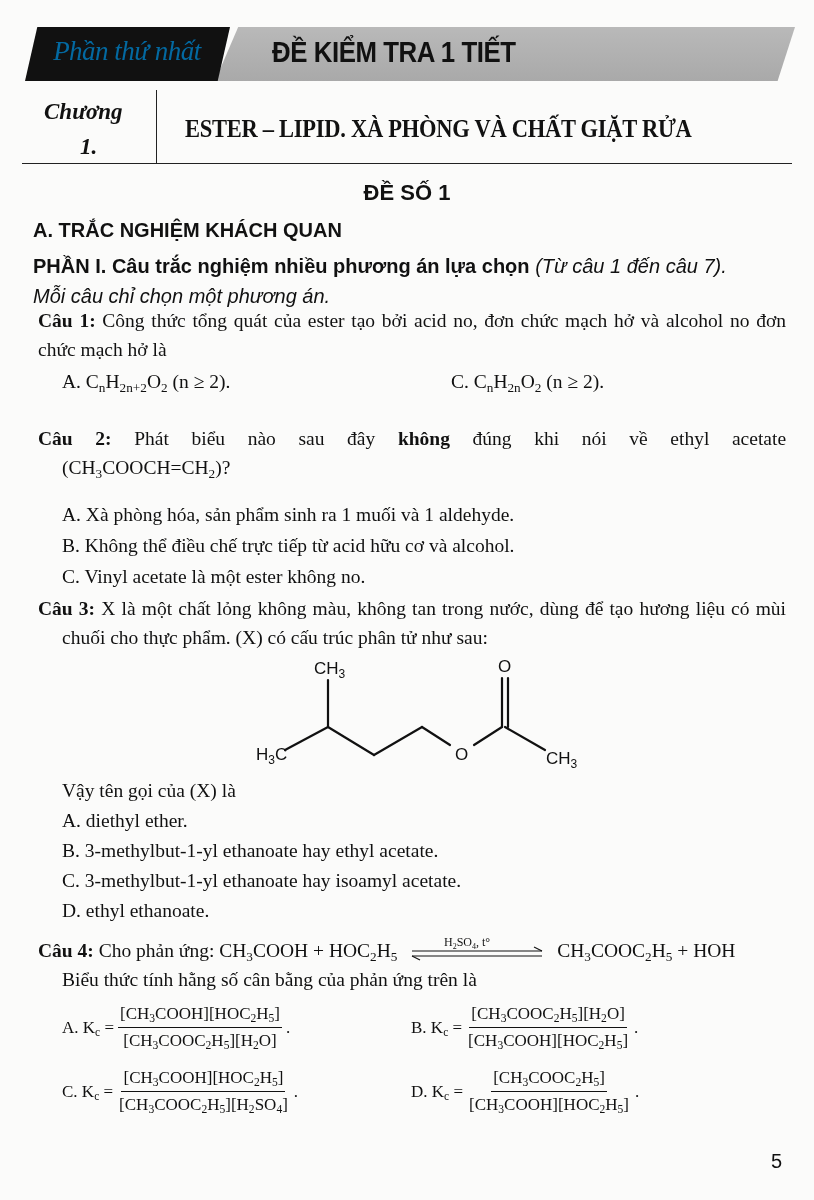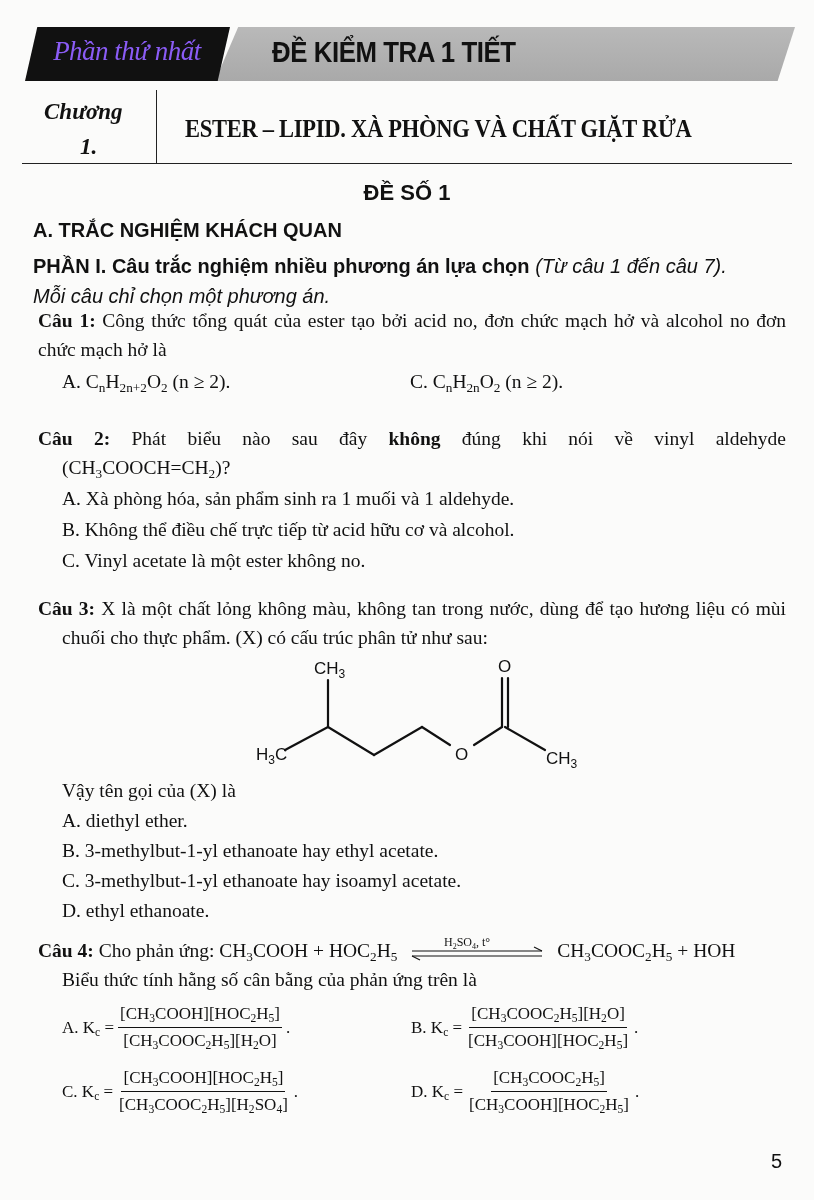--- a/index.html
+++ b/index.html
@@ -13,21 +13,21 @@
   #banner-gray {
     left:215px; top:27px; width:580px; height:54px;
     background:linear-gradient(180deg,#b9b9b9,#a9a9a9);
     clip-path:polygon(4% 0,100% 0,97% 100%,0 100%);
   }
   #banner-black {
     left:25px; top:27px; width:205px; height:54px; background:#111;
     clip-path:polygon(6% 0,100% 0,94% 100%,0 100%);
   }
   #part-label {
-    left:32px; top:36px; width:190px; color:#8b5cf6;
+    left:32px; top:36px; width:190px; color:#0369a1;
     font-family:"Liberation Serif", serif; font-style:italic;
     font-size:27px; letter-spacing:-0.5px; text-align:center;
   }
   #exam-title {
     left:272px; top:35px; font-family:"Liberation Sans", sans-serif;
     font-weight:bold; font-size:30px; letter-spacing:-0.5px; color:#111;
     transform:scaleX(0.86); transform-origin:left;
   }
   #chapter-box { left:22px; top:88px; width:770px; height:75px; border-bottom:1.5px solid #222; }
   #chapter-divider { left:156px; top:90px; width:1px; height:73px; background:#222; }
@@ -83,35 +83,35 @@
   <b>PHẦN I. Câu trắc nghiệm nhiều phương án lựa chọn</b>
   <i>(Từ câu 1 đến câu 7).</i><br>
   <i>Mỗi câu chỉ chọn một phương án.</i>
 </div>
 
 <div class="q" style="top:306px;">
   <div style="text-indent:0;">
     <span class="qlabel">Câu 1:</span>
     <span>Công thức tổng quát của ester tạo bởi acid no, đơn chức mạch hở và alcohol no đơn chức mạch hở là</span>
   </div>
-  <div class="opt-row" style="margin-top:3px;">
+  <div class="opt-row" style="margin-top:3px;gap:41px;">
     <span class="opt-col1">A. C<sub>n</sub>H<sub>2n+2</sub>O<sub>2</sub> (n ≥ 2).</span>
     <span>C. C<sub>n</sub>H<sub>2n</sub>O<sub>2</sub> (n ≥ 2).</span>
   </div>
 </div>
 
 <div class="q" style="top:424px;">
   <div style="text-align:justify; text-align-last:justify;">
     <span class="qlabel">Câu 2:</span>
     <span>Phát biểu nào sau đây</span>
     <b>không</b>
-    <span>đúng khi nói về vinyl aldehyde</span>
+    <span>đúng khi nói về ethyl acetate</span>
   </div>
   <div class="ind">(CH<sub>3</sub>COOCH=CH<sub>2</sub>)?</div>
-  <div class="ind" style="margin-top:2px;">A. <span>Xà phòng hóa, sản phẩm sinh ra 1 muối và 1 aldehyde.</span></div>
+  <div class="ind" style="margin-top:18px;">A. <span>Xà phòng hóa, sản phẩm sinh ra 1 muối và 1 aldehyde.</span></div>
   <div class="ind" style="margin-top:2px;">B. <span>Không thể điều chế trực tiếp từ acid hữu cơ và alcohol.</span></div>
   <div class="ind" style="margin-top:2px;">C. <span>Vinyl acetate là một ester không no.</span></div>
 </div>
 
 <div class="q" style="top:594px;">
   <div style="padding-left:24px; text-indent:-24px;">
     <span class="qlabel">Câu 3:</span>
     <span>X là một chất lỏng không màu, không tan trong nước, dùng để tạo hương liệu có mùi chuối cho thực phẩm. (X) có cấu trúc phân tử như sau:</span>
   </div>
 </div>

